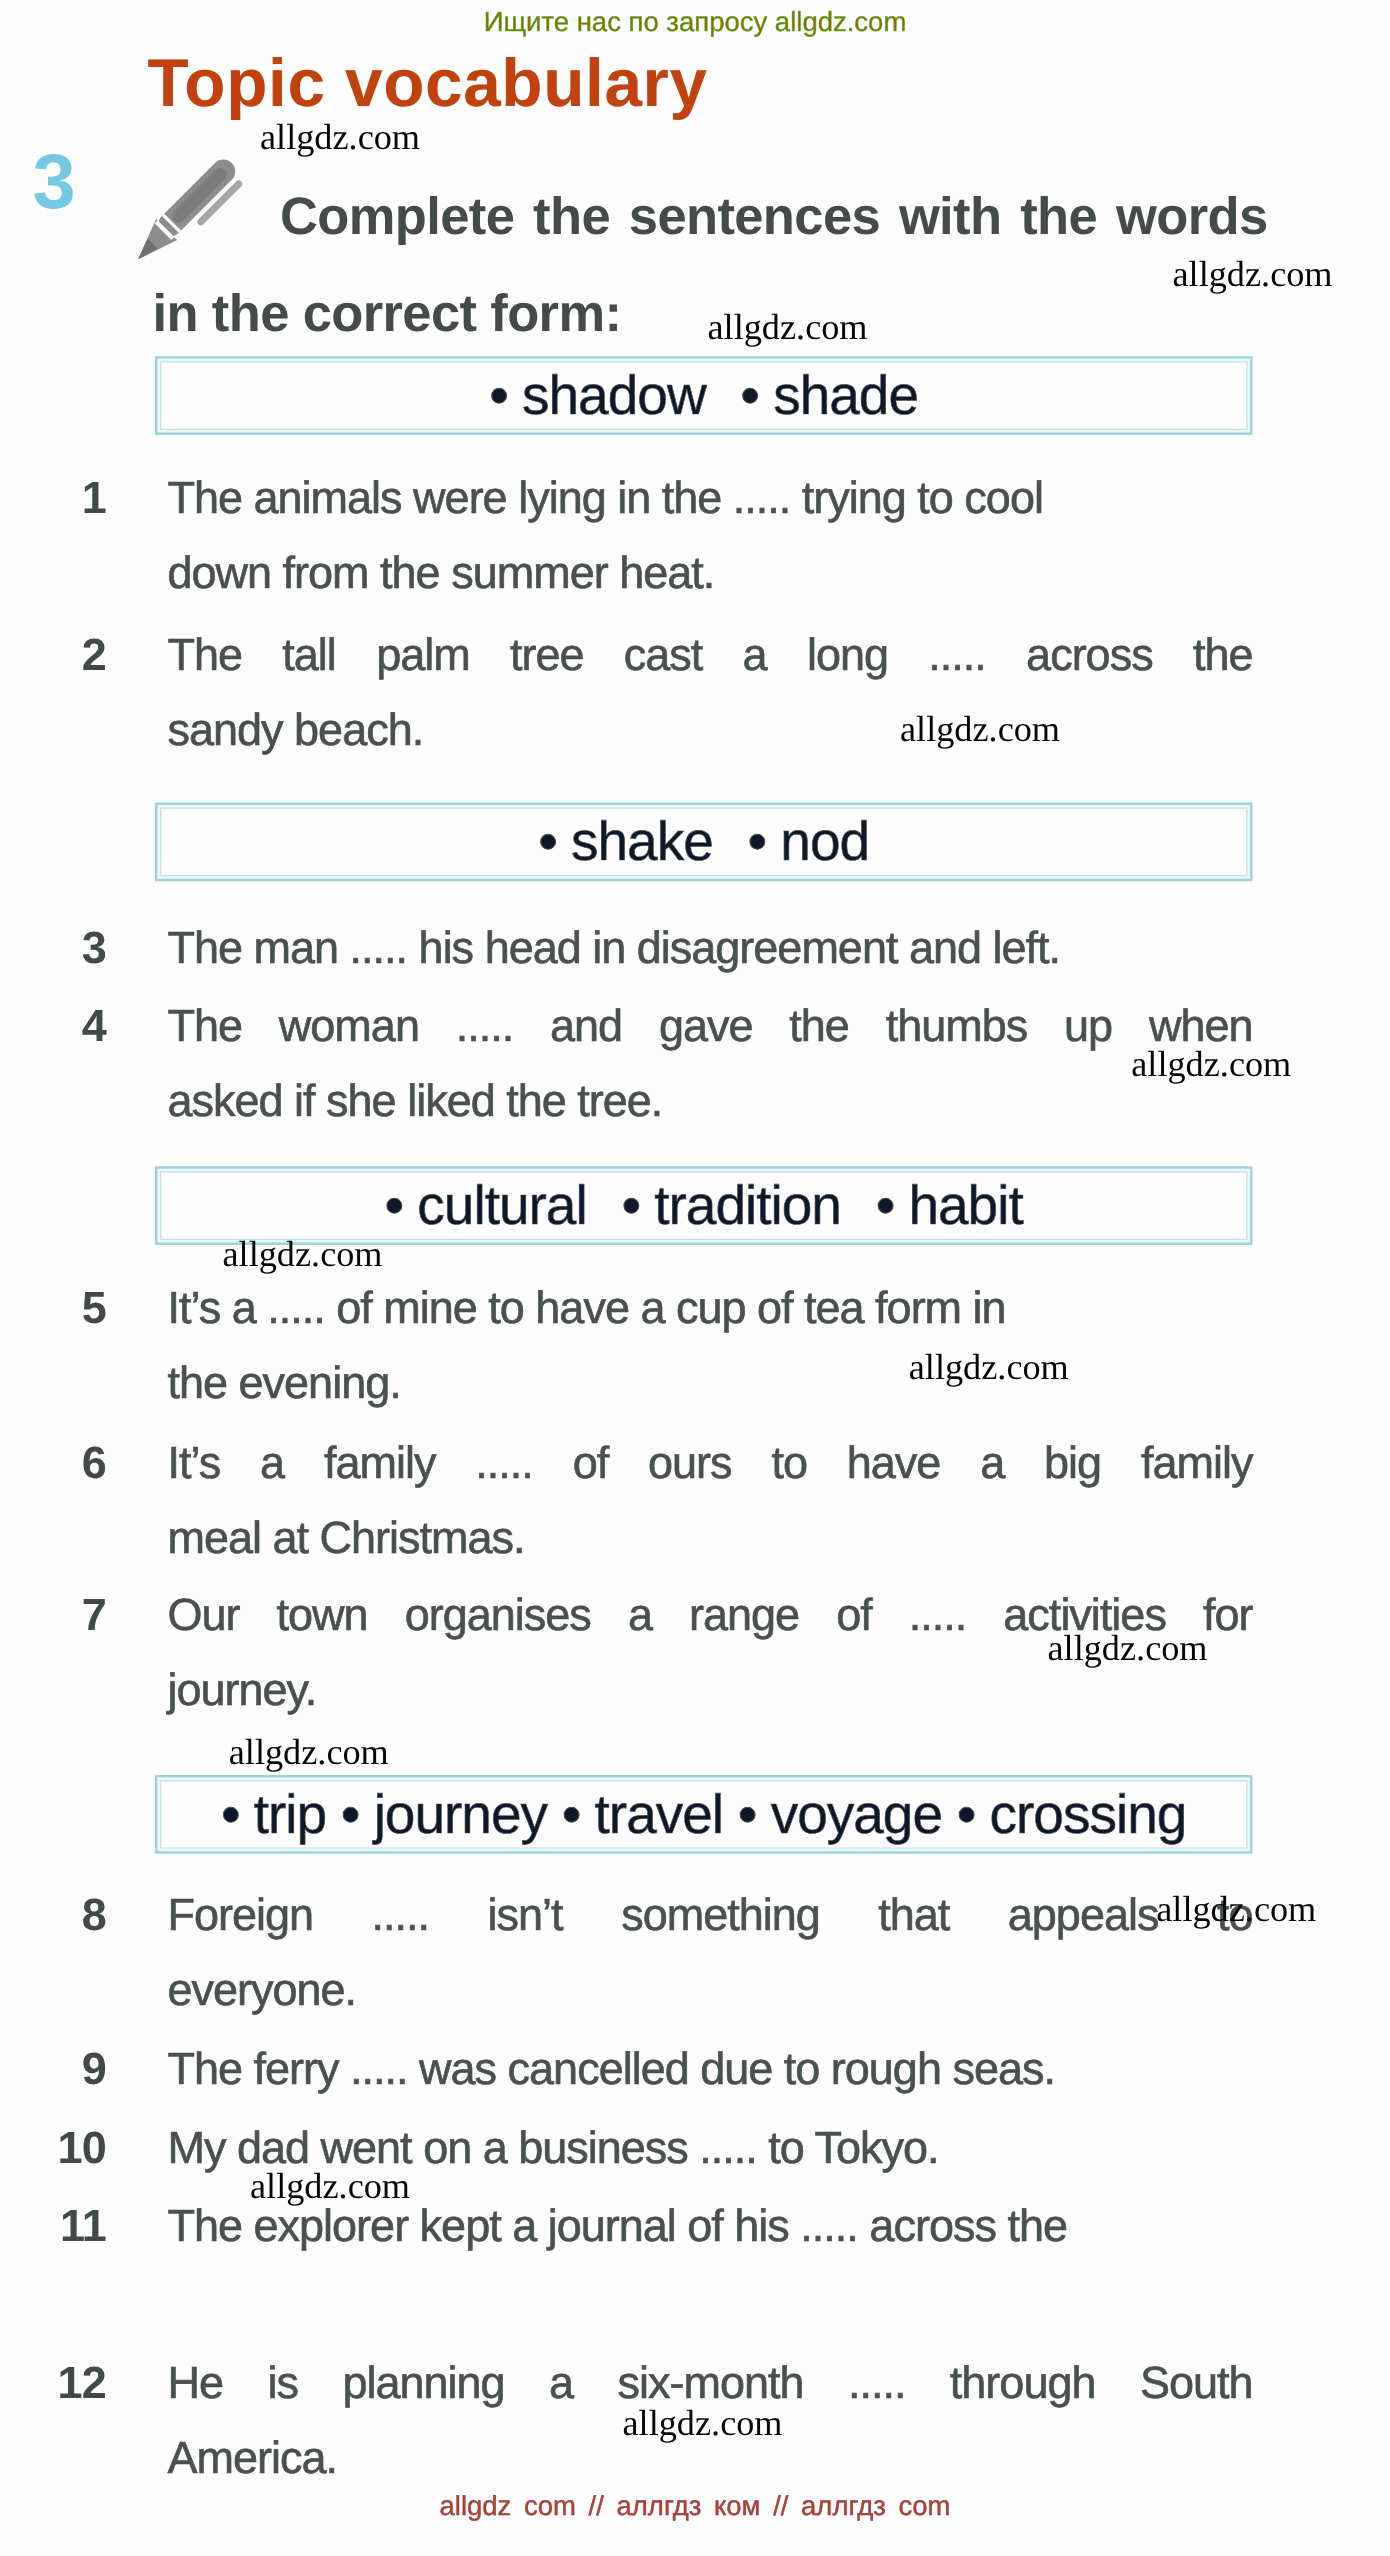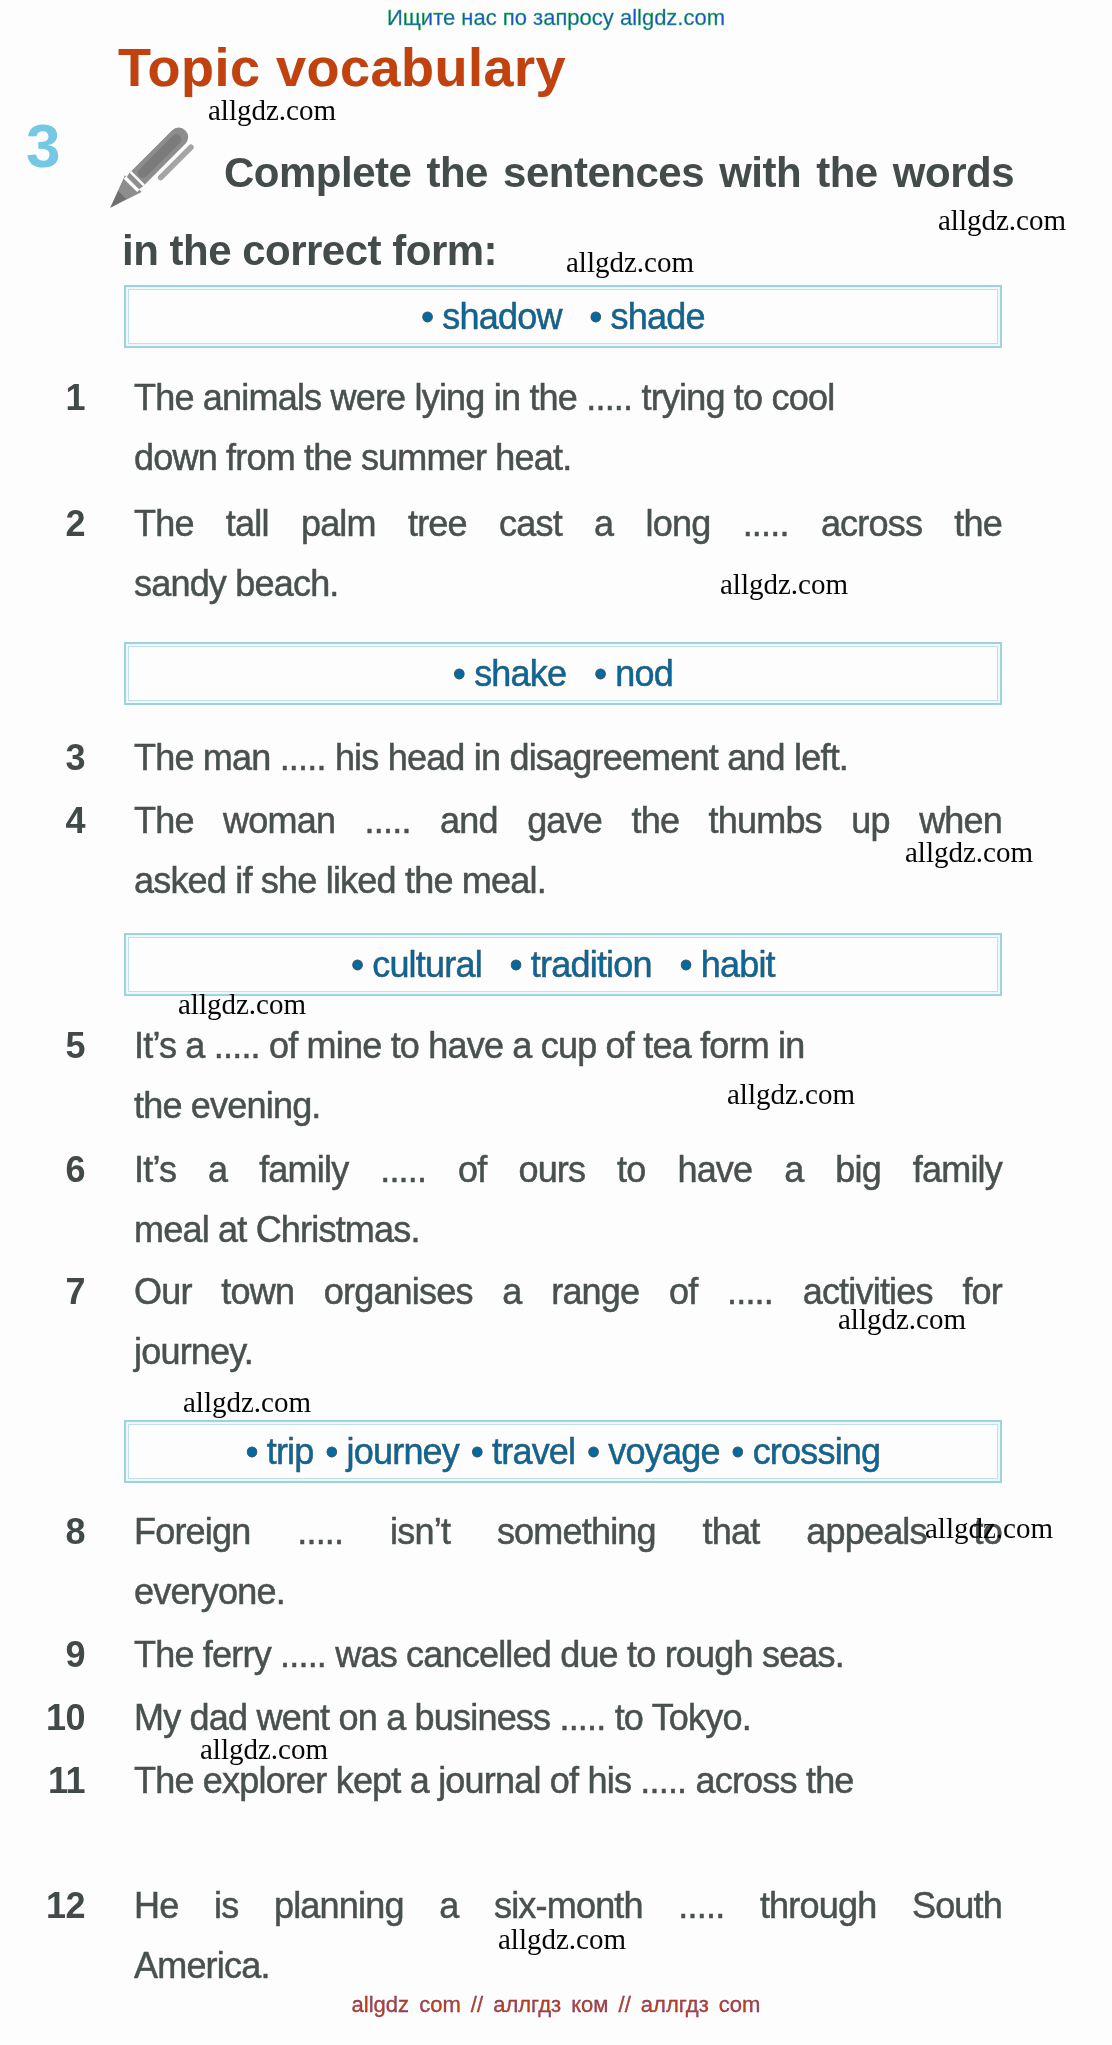--- a/index.html
+++ b/index.html
@@ -5,21 +5,21 @@
   html,body{margin:0;padding:0;background:#ffffff;}
   .page{
     position:relative;width:1112px;height:2045px;margin:0 auto;
     background:#fdfdfd;overflow:hidden;
     font-family:"Liberation Sans","DejaVu Sans",sans-serif;
     color:#454d4c;
   }
   
   .promo{
     position:absolute;top:5px;left:0;width:100%;
-    text-align:center;font-size:22px;color:#1d4ed8;
+    text-align:center;font-size:22px;color:#a16207;
     -webkit-text-stroke:.4px #2fca2f;
   }
   
   .title{
     position:absolute;top:36px;left:118px;margin:0;
     font-size:54px;font-weight:700;letter-spacing:.5px;
     color:#c2410c;text-shadow:0 0 1px #a8dff0;
   }
   
   .ex-num{
@@ -36,21 +36,21 @@
   .fill{text-align:justify;text-align-last:justify;}
   
   .wordbox{
     position:absolute;left:124px;width:878px;height:63px;
     box-sizing:border-box;border:2px solid #9cd4da;
     box-shadow:inset 0 0 0 2px #eef8f9, inset 0 0 0 3px #bfe2e6;
     display:flex;align-items:center;justify-content:center;
     background:#fdfdfd;
   }
   .word{
-    margin:0 14px;font-size:36px;color:#0369a1;
+    margin:0 14px;font-size:44px;color:#0f172a;
     letter-spacing:-0.8px;-webkit-text-stroke:.5px #474f4e;white-space:nowrap;
   }
   .wordbox.tight .word{margin:0 6px;}
   .word::before{content:"• ";-webkit-text-stroke:.8px #474f4e;}
   
   .sentence{position:absolute;left:40px;width:962px;display:flex;align-items:flex-start;}
   .num{
     flex:0 0 45px;text-align:right;margin-right:37px;
     font-size:36px;font-weight:700;line-height:60px;color:#414949;
     letter-spacing:-0.5px;
@@ -132,21 +132,21 @@
     <span class="num">3</span>
     <div class="stext">
       <div class="line">The man ..... his head in disagreement and left.</div>
     </div>
   </div>
 
   <div class="sentence" style="top:791px">
     <span class="num">4</span>
     <div class="stext">
       <div class="line fill">The woman ..... and gave the thumbs up when</div>
-      <div class="line">asked if she liked the meal.</div>
+      <div class="line">asked if she liked the tree.</div>
     </div>
   </div>
 
   <div class="wordbox" style="top:933px">
     <span class="word">cultural</span>
     <span class="word">tradition</span>
     <span class="word">habit</span>
   </div>
 
   <div class="sentence" style="top:1016px">

